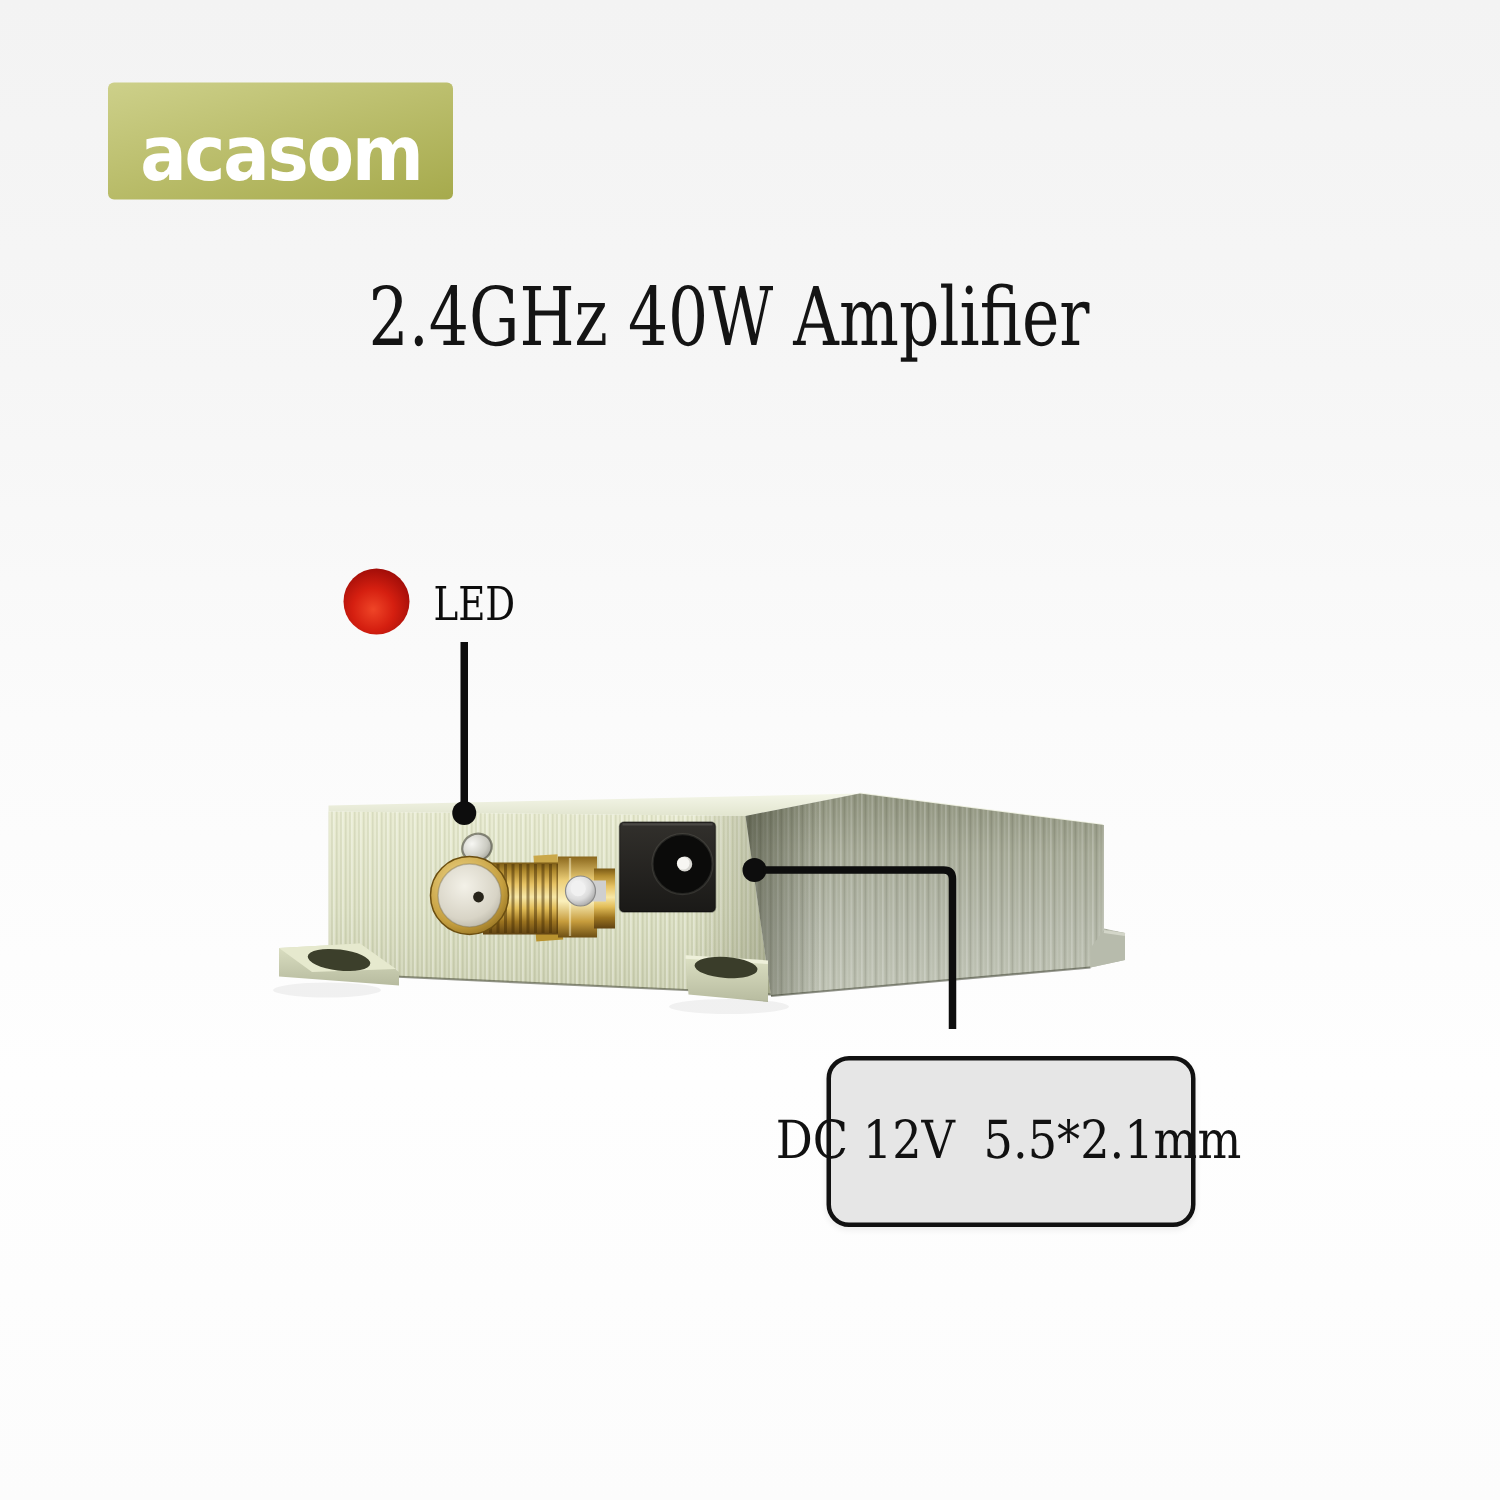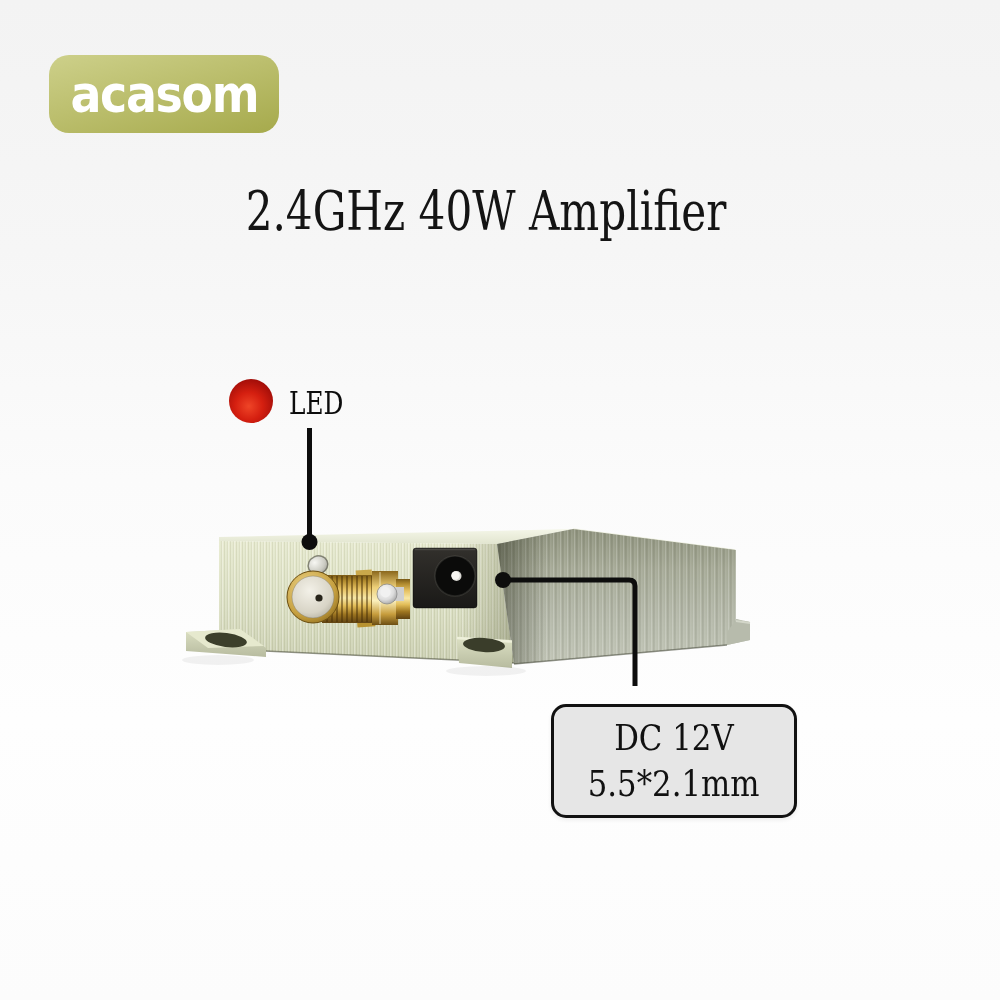--- a/index.html
+++ b/index.html
@@ -2,24 +2,24 @@
 <html><head>
 <meta charset="utf-8">
 <style>
   html,body{margin:0;padding:0;background:#e9e9e9;}
   .stage{
     position:relative;width:1000px;height:1000px;overflow:hidden;
     background:linear-gradient(180deg,#f3f3f3 0%,#f6f6f6 25%,#fbfbfb 48%,#fefefe 72%,#fcfcfc 100%);
     font-family:"DejaVu Serif", serif;
   }
   .logo-pill{
-    position:absolute;left:49px;top:55px;width:230px;height:78px;
-    border-radius:20px;
+    position:absolute;left:72px;top:55px;width:230px;height:78px;
+    border-radius:4px;
     background:linear-gradient(165deg,#cdd08a 0%,#bcbf6e 45%,#a6aa4c 100%);
-    display:flex;align-items:center;justify-content:center;
+    display:flex;align-items:flex-end;justify-content:center;
   }
   .logo-text{
     font-family:"DejaVu Sans", sans-serif;font-weight:bold;font-size:51px;
     color:#ffffff;letter-spacing:-1.5px;transform:scaleX(0.9);
   }
   .product-title{
     position:absolute;left:0;top:184px;width:972px;text-align:center;
     font-size:54px;line-height:56px;color:#141414;white-space:nowrap;
     transform:scaleX(0.78);transform-origin:center;
   }
@@ -28,21 +28,21 @@
     background:radial-gradient(circle at 45% 62%, #ef4527 0%, #d51f10 38%, #9e0c08 78%, #860606 100%);
   }
   .led-label{
     position:absolute;left:289px;top:388px;font-size:31px;line-height:31px;color:#0c0c0c;
     transform:scaleX(0.8);transform-origin:left center;white-space:nowrap;
   }
   .device-svg{position:absolute;left:0;top:0;width:1000px;height:1000px;}
   .dc-label-box{
     position:absolute;left:551px;top:704px;width:246px;height:114px;box-sizing:border-box;
     background:#e6e6e6;border:3.5px solid #111111;border-radius:15px;
-    display:flex;flex-direction:column;align-items:center;justify-content:center;
+    display:flex;flex-direction:row;align-items:center;justify-content:center;
     box-shadow:0 2px 4px rgba(0,0,0,0.07);
   }
   .dc-line{
     display:block;font-size:35px;line-height:46px;color:#111111;white-space:nowrap;
     transform:scaleX(0.88);transform-origin:center;
   }
 </style>
 </head>
 <body>
 

